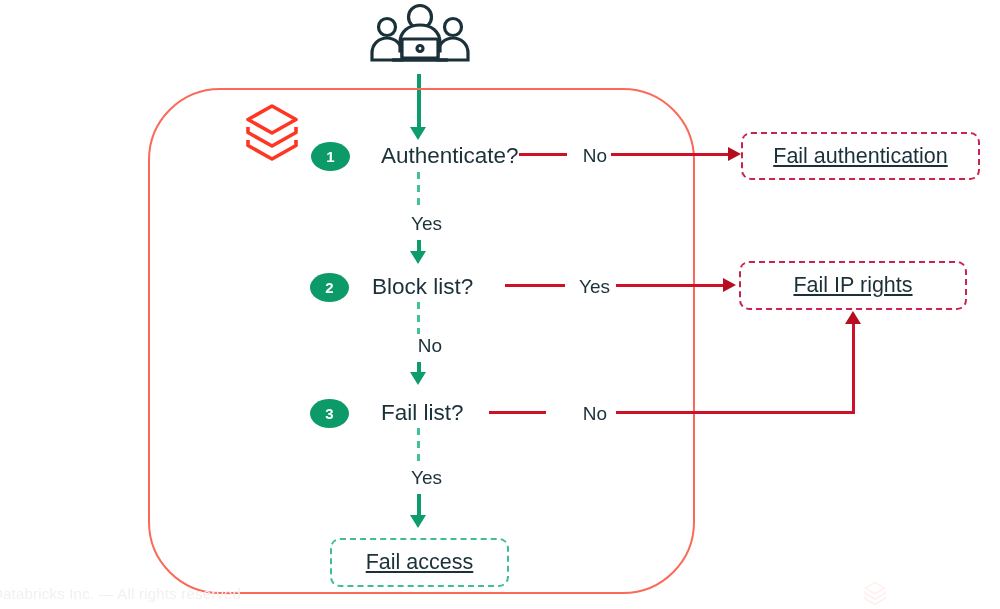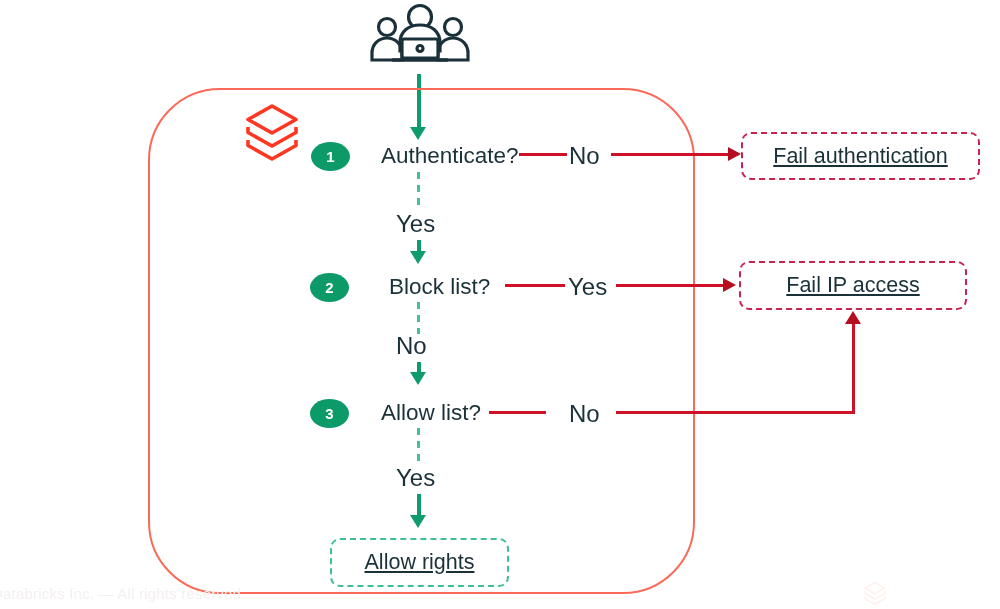--- a/index.html
+++ b/index.html
@@ -41,21 +41,21 @@
     position:absolute;width:0;height:0;
     border-left:8px solid transparent;border-right:8px solid transparent;
     border-bottom:13px solid #B50E20;
   }
   .circle{
     position:absolute;width:39px;height:29px;border-radius:50%;
     background:#0C9B68;color:#ffffff;font-size:15px;font-weight:bold;
     display:flex;align-items:center;justify-content:center;
   }
   .q{position:absolute;font-size:22.5px;line-height:28px;color:#1B3139;white-space:nowrap;margin-left:24px;}
-  .elabel{position:absolute;font-size:24px;line-height:24px;color:#1B3139;text-align:left;}
+  .elabel{position:absolute;font-size:19px;line-height:24px;color:#1B3139;text-align:right;}
   .obox{
     position:absolute;box-sizing:border-box;border-radius:10px;
     display:flex;align-items:center;justify-content:center;
     font-size:21.5px;color:#1B3139;background:#ffffff;white-space:nowrap;text-decoration:underline;
   }
   .obox.fail{border:2px dashed #C9234F;}
   .obox.allow{border:2px dashed #3FBE8E;}
   .footer{
     position:absolute;left:-8px;top:585px;font-size:15px;color:#F3F0EF;
     white-space:nowrap;letter-spacing:.2px;
@@ -99,49 +99,49 @@
   <div class="rhead-r" style="left:728px;top:147px"></div>
 
   <div class="obox fail" style="left:741px;top:132px;width:239px;height:48px">Fail authentication</div>
 
   <div class="gdash" style="left:417px;top:172px;height:38px"></div>
   <div class="elabel" style="left:396px;top:212px;width:46px">Yes</div>
   <div class="gline" style="left:417px;top:240px;height:13px"></div>
   <div class="ghead" style="left:409.5px;top:251px"></div>
 
   <div class="circle" style="left:310px;top:273px">2</div>
-  <div class="q" style="left:365px;top:273px">Block list?</div>
+  <div class="q" style="left:348px;top:273px">Block list?</div>
 
   <div class="rline" style="left:505px;top:284px;width:60px"></div>
   <div class="elabel" style="left:568px;top:275px;width:42px">Yes</div>
   <div class="rline" style="left:616px;top:284px;width:108px"></div>
   <div class="rhead-r" style="left:723px;top:278px"></div>
 
-  <div class="obox fail" style="left:739px;top:261px;width:228px;height:49px">Fail IP access</div>
+  <div class="obox fail" style="left:739px;top:261px;width:228px;height:49px">Fail IP rights</div>
 
   <div class="gdash" style="left:417px;top:302px;height:32px"></div>
   <div class="elabel" style="left:396px;top:334px;width:46px">No</div>
   <div class="gline" style="left:417px;top:362px;height:12px"></div>
   <div class="ghead" style="left:409.5px;top:372px"></div>
 
   <div class="circle" style="left:310px;top:399px">3</div>
-  <div class="q" style="left:357px;top:399px">Allow list?</div>
+  <div class="q" style="left:357px;top:399px">Fail list?</div>
 
   <div class="rline" style="left:489px;top:411px;width:57px"></div>
   <div class="elabel" style="left:569px;top:402px;width:38px">No</div>
   <div class="rline" style="left:616px;top:411px;width:239px"></div>
   <div class="rvline" style="left:851.5px;top:322px;height:92px"></div>
   <div class="rhead-u" style="left:845px;top:311px"></div>
 
   <div class="gdash" style="left:417px;top:428px;height:34px"></div>
   <div class="elabel" style="left:396px;top:466px;width:46px">Yes</div>
   <div class="gline" style="left:417px;top:494px;height:23px"></div>
   <div class="ghead" style="left:409.5px;top:515px"></div>
 
-  <div class="obox allow" style="left:330px;top:538px;width:179px;height:49px">Allow rights</div>
+  <div class="obox allow" style="left:330px;top:538px;width:179px;height:49px">Fail access</div>
 
   <div class="footer">Databricks Inc. — All rights reserved</div>
 
   <svg class="abs" style="left:858px;top:581px;opacity:0.07" width="34" height="27" viewBox="0 0 58 66" fill="none" stroke="#FF3621" stroke-width="4" stroke-linejoin="round">
     <path d="M29,4 L53,17.5 L29,31 L5,17.5 Z"></path>
     <path d="M5,25 V30.5 L29,44 L53,30.5 V25"></path>
     <path d="M5,38 V43.5 L29,57 L53,43.5 V38"></path>
   </svg>
 
 </div>

